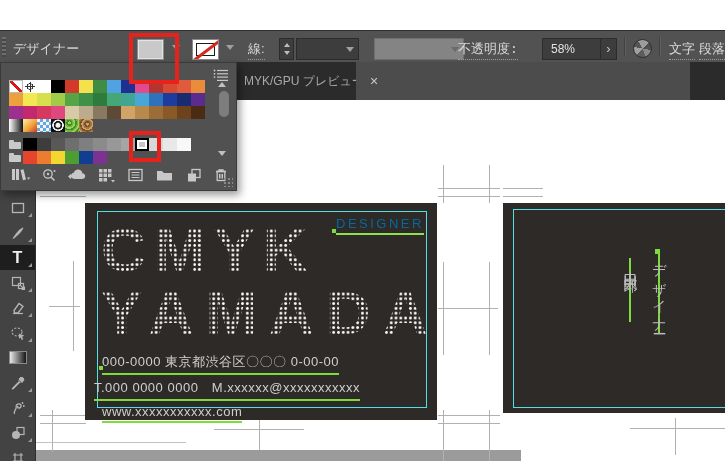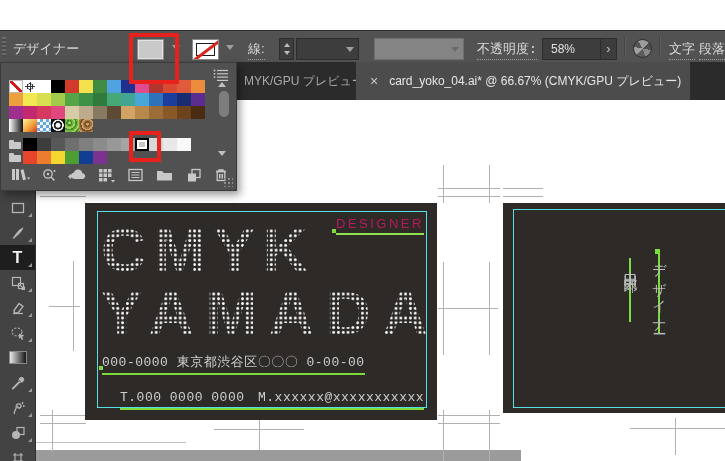--- a/index.html
+++ b/index.html
@@ -110,27 +110,27 @@
   #guide-back{left:513px;top:209px;width:225px;height:199px;}
 
   .dotted-name{z-index:2;font-weight:bold;line-height:1;color:rgba(255,255,255,0.85);
     background-image:radial-gradient(circle,#fafafa 1.15px,rgba(255,255,255,0) 1.6px);
     background-size:4.8px 4.8px;-webkit-background-clip:text;background-clip:text;white-space:nowrap;}
   @supports ((-webkit-background-clip: text) or (background-clip: text)){
     .dotted-name{color:transparent;}
   }
   #name-line1{left:101px;top:219px;font-size:62px;letter-spacing:8px;}
   #name-line2{left:101px;top:282px;font-size:62px;letter-spacing:12px;}
-  #role-front{left:336px;top:216px;z-index:2;font-size:13px;letter-spacing:2.5px;color:#be185d;border-bottom:2px solid #8ee04e;padding-bottom:2px;white-space:nowrap;}
+  #role-front{left:336px;top:216px;z-index:2;font-size:13px;letter-spacing:2.5px;color:#0369a1;border-bottom:2px solid #8ee04e;padding-bottom:2px;white-space:nowrap;}
   .green-sq{background:#7edb3c;z-index:3;}
   #role-marker{left:332px;top:229px;width:4px;height:4px;}
-  .addr-line{z-index:2;font-size:13px;color:#cfcfcf;border-bottom:2px solid #7edb3c;padding-bottom:2px;white-space:nowrap;letter-spacing:0.5px;font-family:Liberation Mono, monospace;}
+  .addr-line{z-index:2;font-size:13px;color:#cfcfcf;border-bottom:2px solid #7edb3c;padding-bottom:2px;white-space:nowrap;letter-spacing:0.5px;}
   #addr1{left:102px;top:353px;}
   #addr1-marker{left:99px;top:366px;width:4px;height:4px;}
-  #addr2{left:120px;top:379px;margin-top:9px;}
+  #addr2{left:94px;top:379px;}
   #web{left:102px;top:404px;}
 
   .v-line{width:2px;background:#7edb3c;z-index:2;}
   #vline-role{left:658px;top:249px;height:84px;}
   #vline-name{left:629px;top:258px;height:64px;}
   #v-marker{left:655px;top:249px;width:5px;height:5px;}
   .v-text{z-index:3;writing-mode:vertical-rl;text-orientation:mixed;font-size:14px;letter-spacing:2px;color:#bcbcbc;white-space:nowrap;}
   #v-role{left:651px;top:254px;}
   #v-name{left:622px;top:261px;}
 </style>
@@ -170,20 +170,21 @@
 
   <div class="abs card" id="card-front"></div>
   <div class="abs guide" id="guide-front"></div>
   <div class="abs dotted-name" id="name-line1">CMYK</div>
   <div class="abs dotted-name" id="name-line2">YAMADA</div>
   <div class="abs" id="role-front">DESIGNER</div>
   <div class="abs green-sq" id="role-marker"></div>
   <div class="abs addr-line" id="addr1">000-0000 東京都渋谷区〇〇〇 0-00-00</div>
   <div class="abs green-sq" id="addr1-marker"></div>
   <div class="abs addr-line" id="addr2">T.000 0000 0000　M.xxxxxx@xxxxxxxxxxx</div>
+  <div class="abs addr-line" id="web">www.xxxxxxxxxxx.com</div>
 
   <div class="abs card" id="card-back"></div>
   <div class="abs guide" id="guide-back"></div>
   <div class="abs v-line" id="vline-role"></div>
   <div class="abs v-line" id="vline-name"></div>
   <div class="abs green-sq" id="v-marker"></div>
   <div class="abs v-text" id="v-role">デザイナー</div>
   <div class="abs v-text" id="v-name">山田太郎</div>
 
   <div class="abs" id="toolbar">
@@ -263,35 +264,34 @@
     <div class="abs cb-field" style="left:279px;width:15px;">
       <span class="abs stepper-caret step-up"></span>
       <span class="abs stepper-caret step-dn"></span>
     </div>
     <div class="abs cb-field" style="left:296px;width:63px;">
       <span class="abs caret" style="right:4px;top:8px;"></span>
     </div>
     <div class="abs" id="dd-disabled">
       <span class="abs caret" style="right:4px;top:8px;border-top-color:#6a6a6a;"></span>
     </div>
-    <span class="abs cb-label dotted-u" style="left:477px;font-family:Liberation Mono, monospace;">不透明度:</span>
+    <span class="abs cb-label dotted-u" style="left:458px;font-family:Liberation Mono, monospace;">不透明度:</span>
     <div class="abs" id="opacity-field">58%</div>
     <div class="abs" id="opacity-more">›</div>
     <div class="abs cb-sep" style="left:624px;"></div>
     <div class="abs" id="sphere-icon"></div>
     <div class="abs cb-sep" style="left:659px;"></div>
     <span class="abs cb-label dotted-u" style="left:669px;">文字</span>
     <span class="abs cb-label dotted-u" style="left:699px;">段落</span>
   </div>
 
   <div class="abs" id="tabbar">
     <div class="abs" id="tab-inactive-text">MYK/GPU プレビュー)</div>
     <div class="abs" id="tab-active">
       <span class="close">×</span>
-      <span class="ttl">card_yoko_04.ai* @ 66.67% (CMYK/GPU プレビュー)</span>
     </div>
   </div>
 
   <div class="abs" id="swatches-panel">
     <span class="abs" id="panel-menu">
       <svg width="16" height="12" viewBox="0 0 16 12">
           <g stroke="#c9c9c9" stroke-width="1.2">
             <circle cx="1.5" cy="1.5" r="0.9" fill="#c9c9c9" stroke="none"></circle>
             <path d="M4,1.5 H15"></path>
             <circle cx="1.5" cy="4.8" r="0.9" fill="#c9c9c9" stroke="none"></circle>

